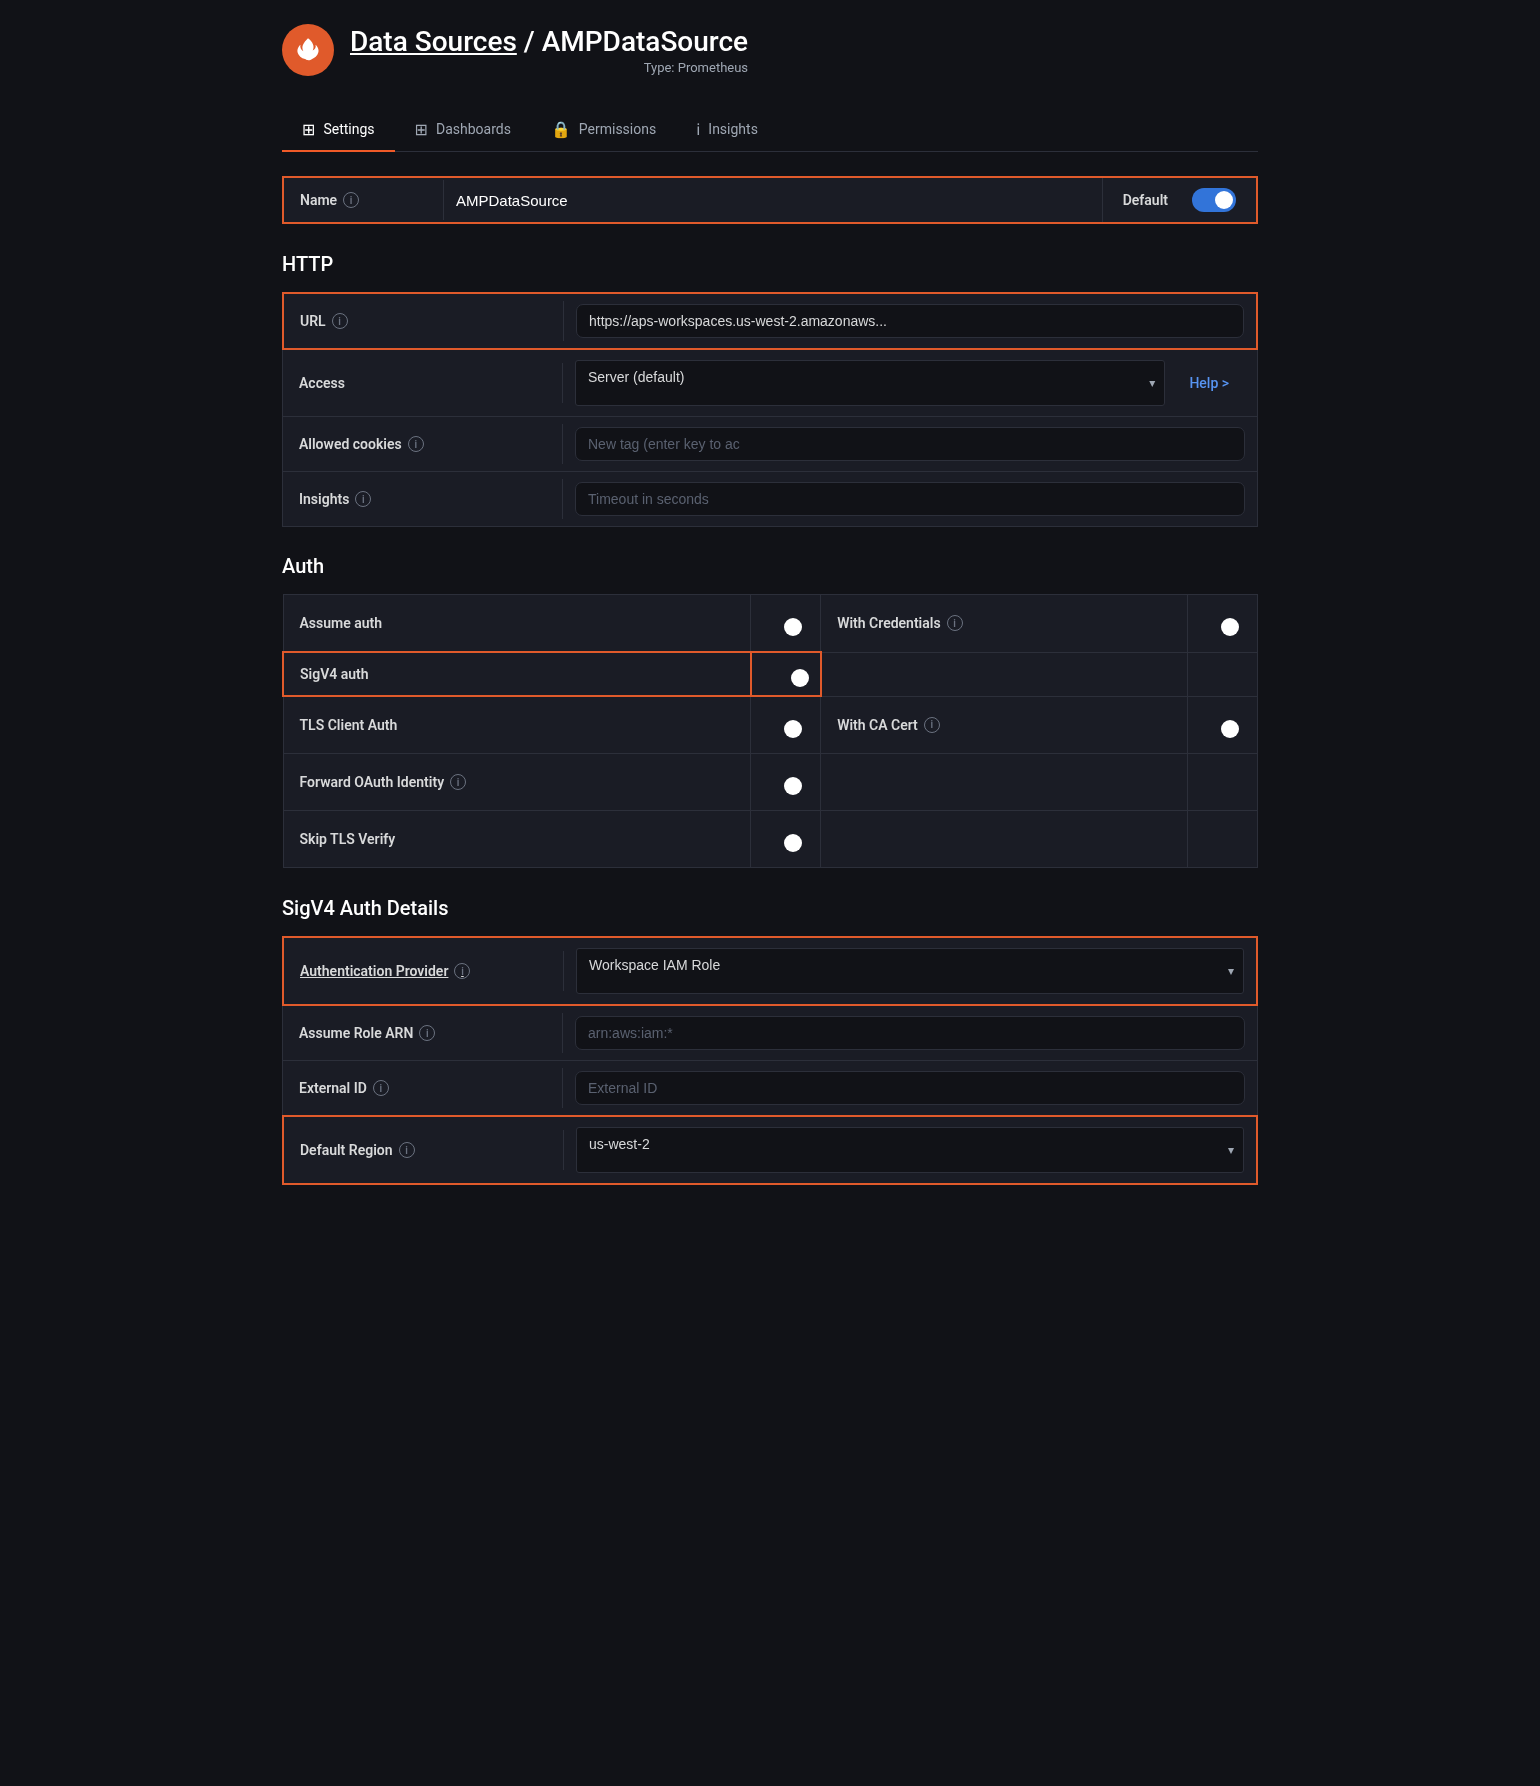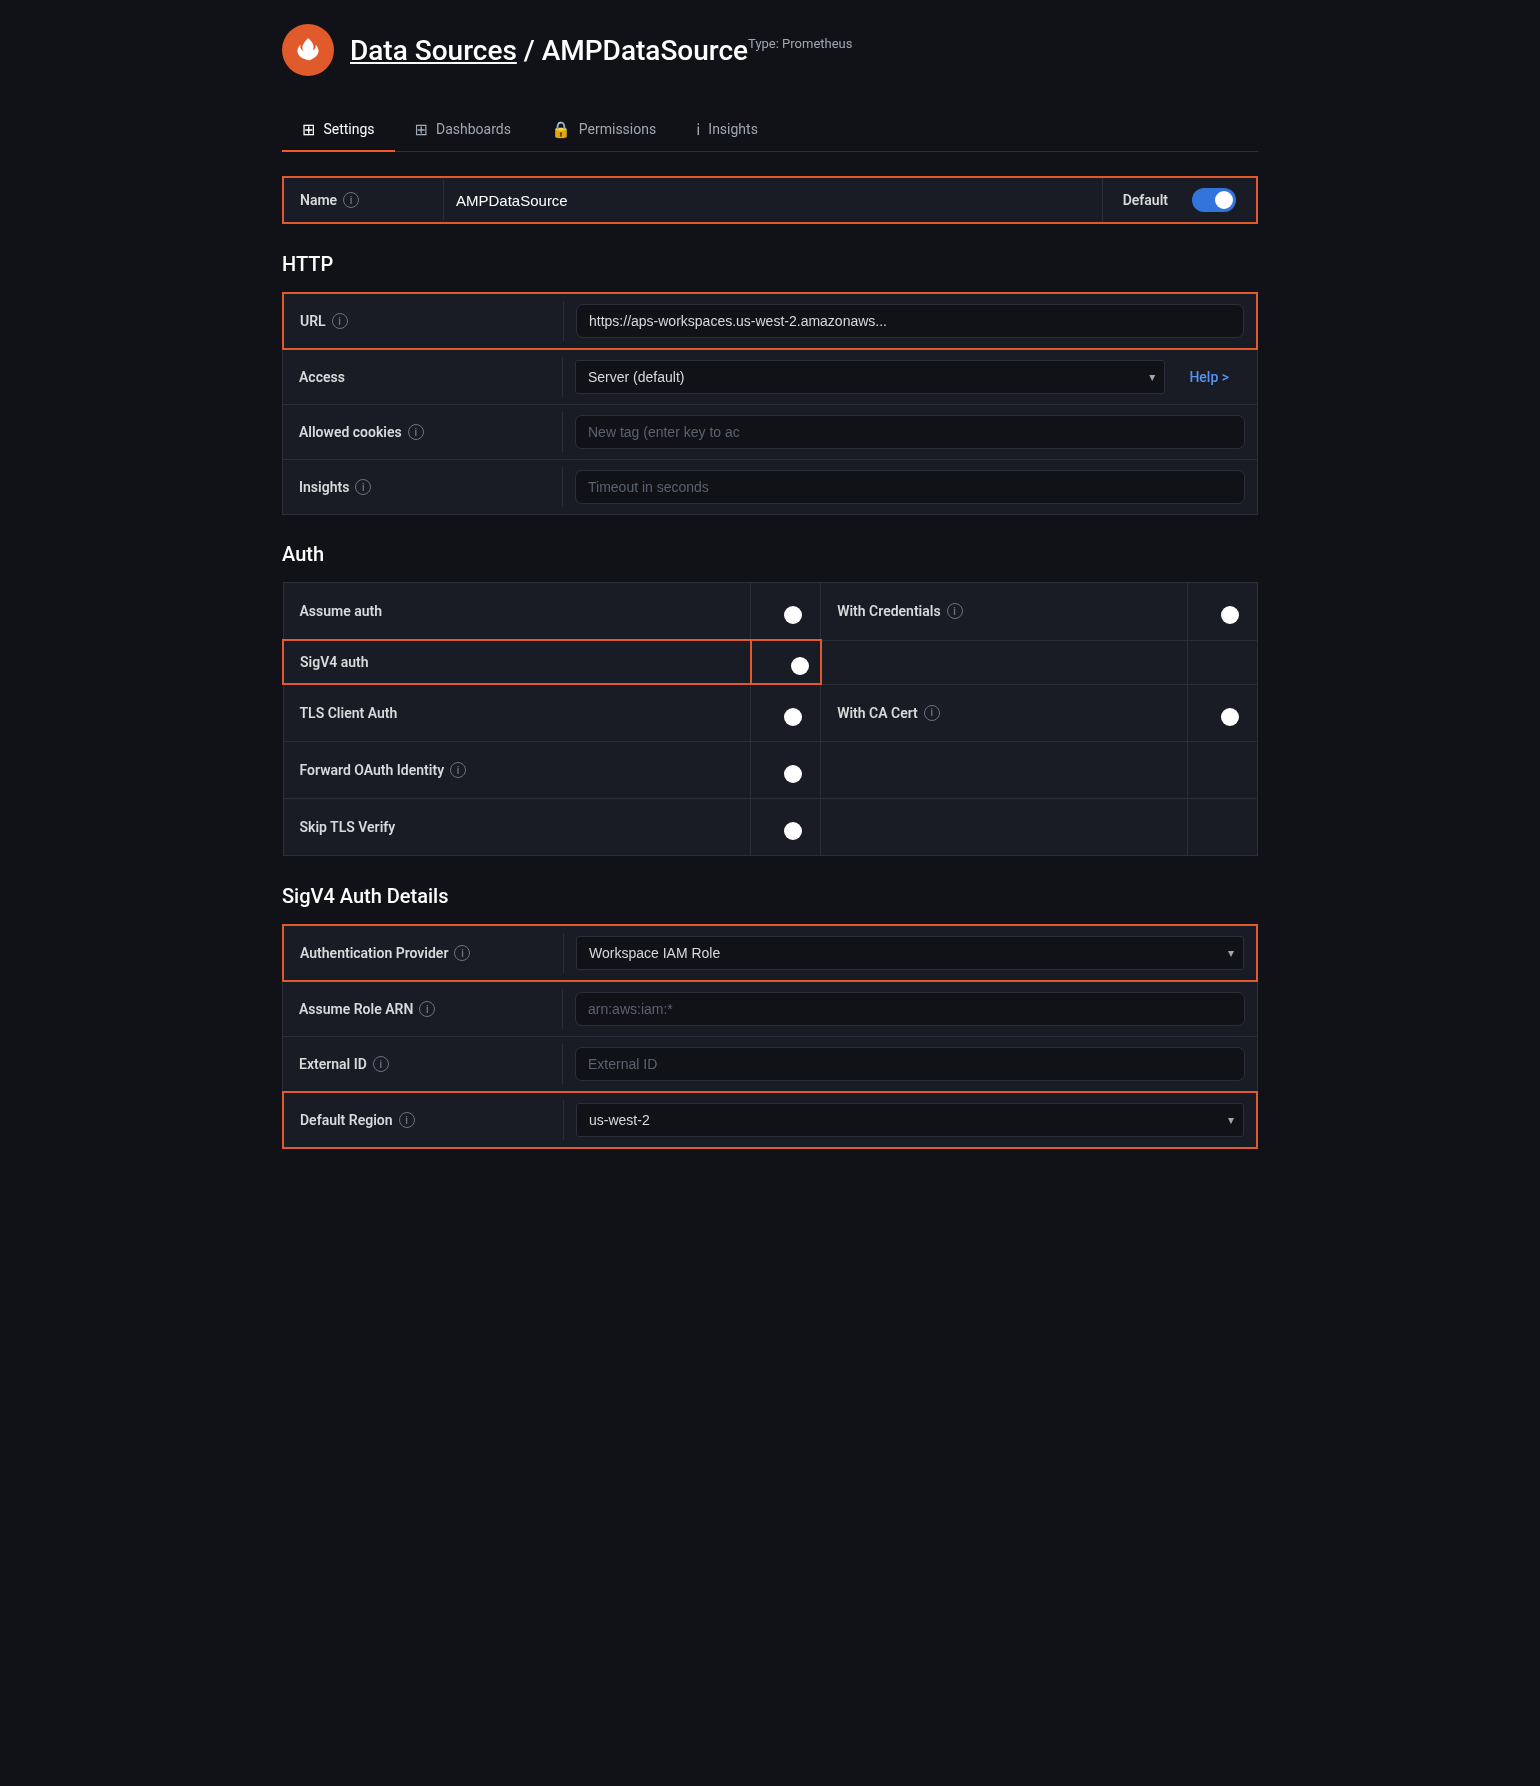--- a/index.html
+++ b/index.html
@@ -38,20 +38,22 @@
     }
 
     .logo-icon svg {
       width: 28px;
       height: 28px;
       fill: white;
     }
 
     .header-title-group {
       display: flex;
+      flex-direction: column;
+      text-align: right;
     }
 
     .header-title {
       font-size: 28px;
       font-weight: 500;
       color: #ffffff;
     }
 
     .header-title a {
       color: #ffffff;
@@ -158,21 +160,21 @@
 
     .form-input::placeholder {
       color: #5a6170;
     }
 
     .form-select {
       background: #111217;
       border: 1px solid #2c2f3a;
       border-radius: 3px;
       color: #d8d9da;
-      padding: 8px 32px 8px 12px;
+      padding: 8px 32px 20px 12px;
       font-size: 14px;
       width: 100%;
       outline: none;
       appearance: none;
       cursor: pointer;
     }
 
     .select-wrapper {
       position: relative;
       flex: 1;
@@ -574,21 +576,21 @@
           </div>
         </td>
         <td></td>
         <td></td>
       </tr>
     </tbody>
   </table>
 
   <div class="section-title">SigV4 Auth Details</div>
 
-  <div style="border: 2px solid #e05a2b; background: #1a1c25; display: flex; align-items: center; margin-bottom: -1px; z-index: 1; position: relative;">
+  <div style="border: 2px solid #e05a2b; background: #1a1c25; display: flex; align-items: center; margin-bottom: -1px; z-index: 1; position: relative; text-decoration: underline;">
     <div class="form-label-cell">
       <span>Authentication Provider</span>
       <span class="info-icon">i</span>
     </div>
     <div class="form-value-cell">
       <div class="select-wrapper">
         <select class="form-select">
           <option>Workspace IAM Role</option>
           <option>Access &amp; secret key</option>
           <option>Credentials file</option>

